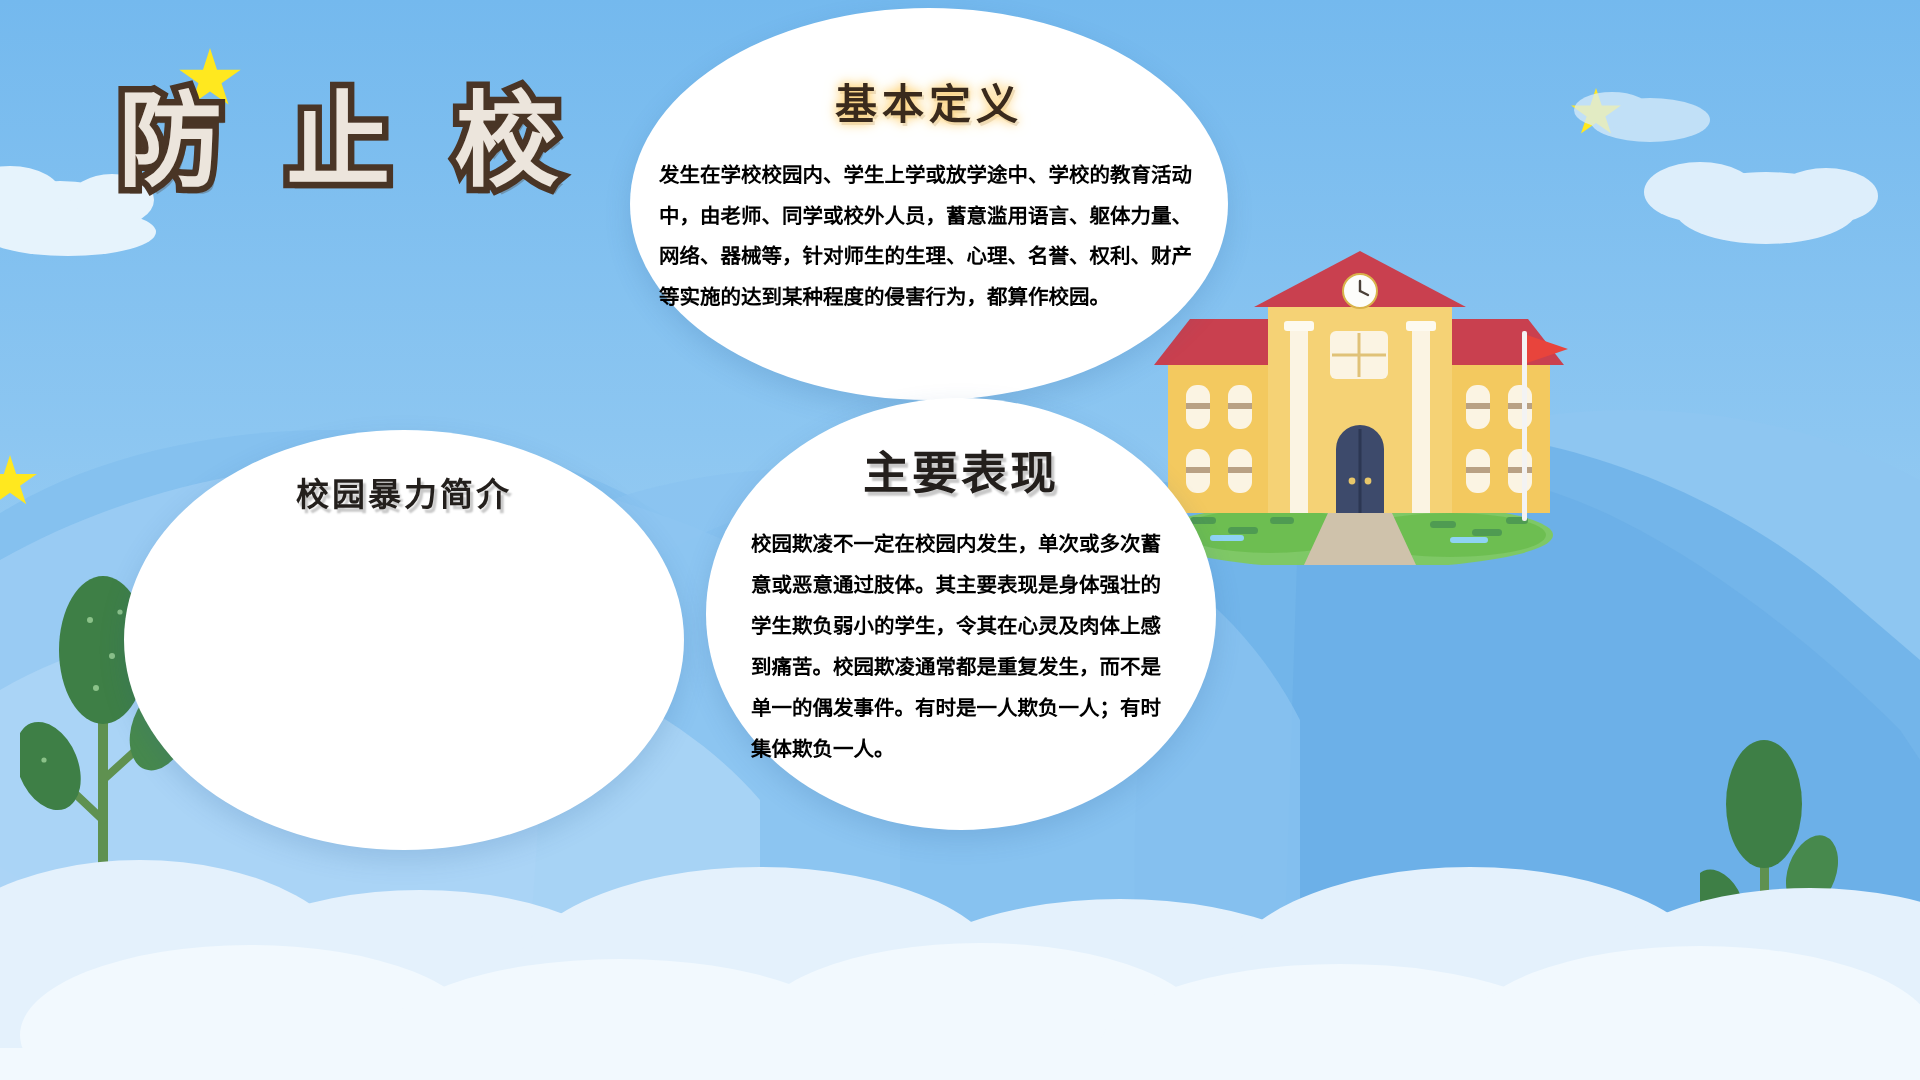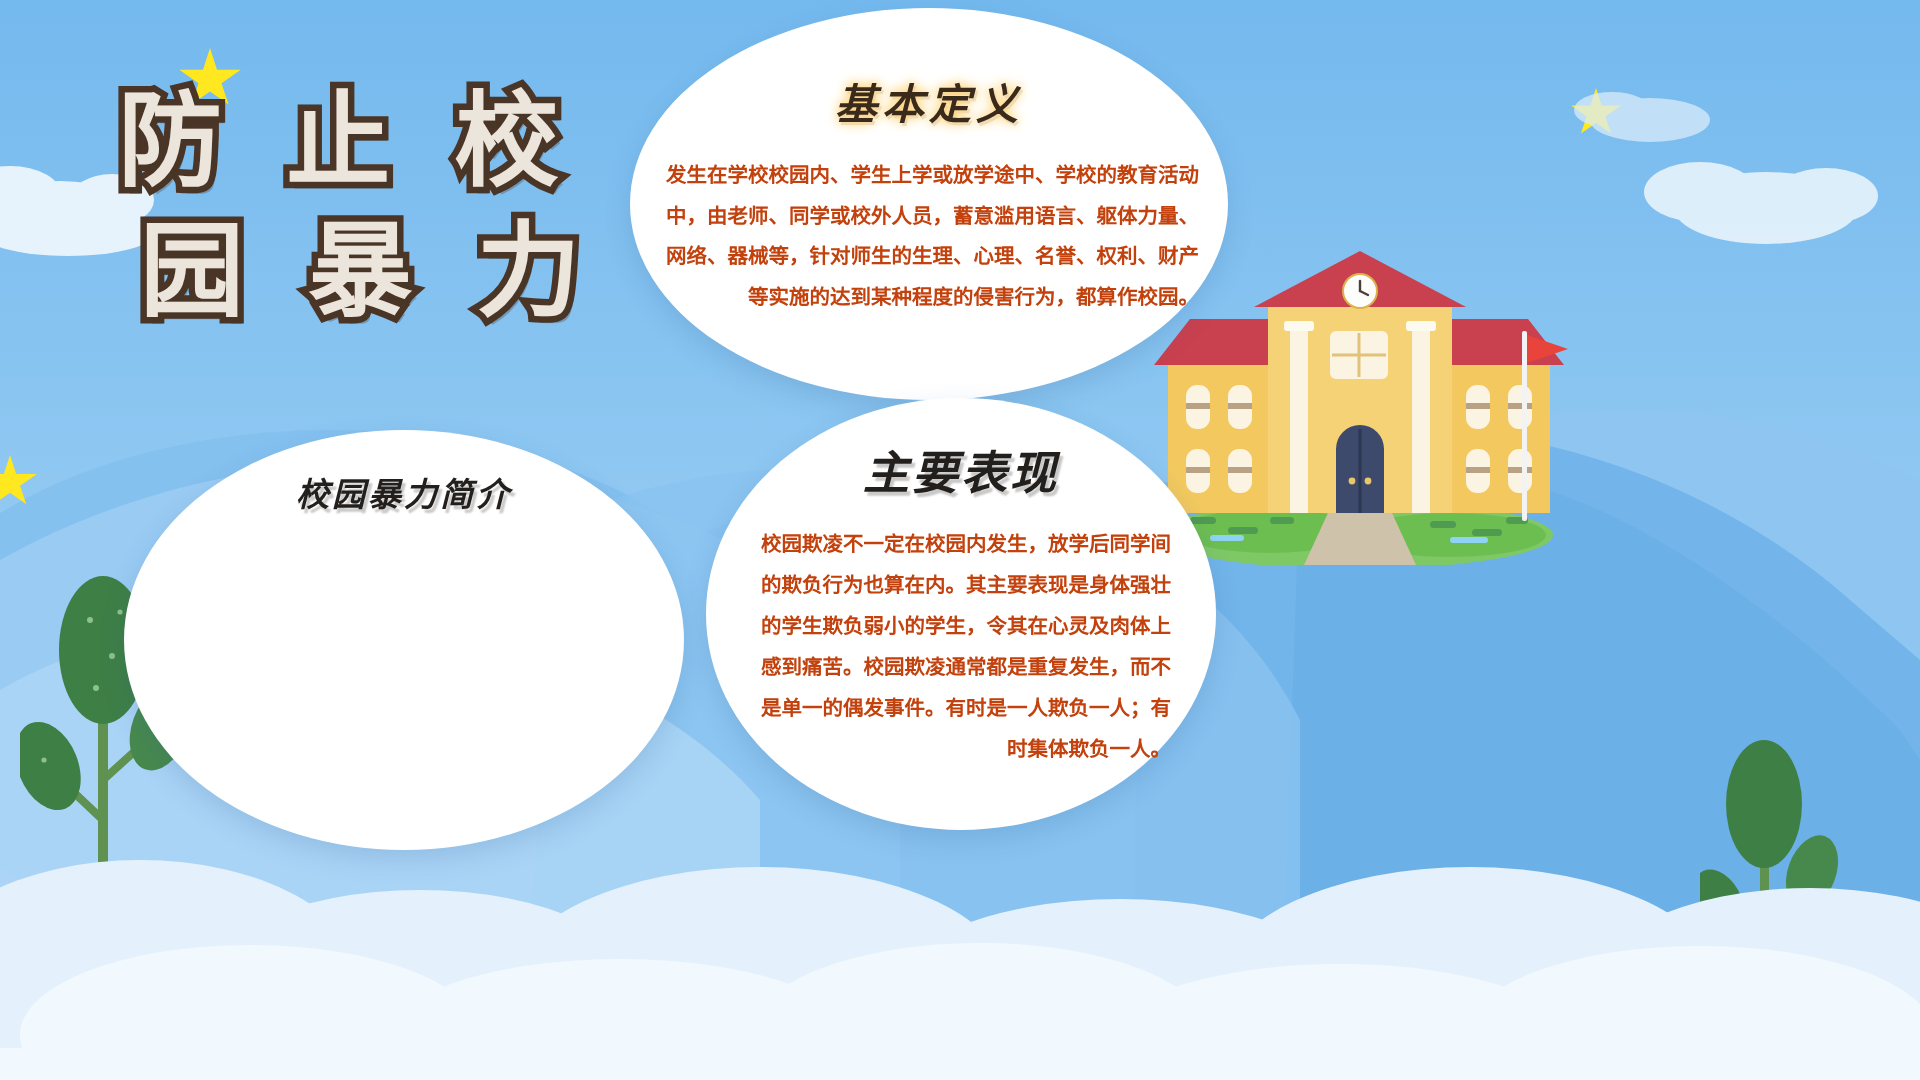--- a/index.html
+++ b/index.html
@@ -86,27 +86,26 @@
     display: flex;
     flex-direction: column;
     align-items: center;
   }
   .card-heading {
     font-family: "DejaVu Sans", "Liberation Sans", sans-serif;
     font-weight: 700;
     color: #231f1c;
     text-align: center;
     white-space: nowrap;
-    font-style: italic;
   }
   .card-body {
     font-family: "DejaVu Sans", "Liberation Sans", sans-serif;
     font-weight: 700;
-    color: #c2410c;
-    text-align: right;
+    color: #000000;
+    text-align: left;
     line-height: 1.95;
   }
 
   
   #card-definition {
     left: 630px;
     top: 8px;
     width: 598px;
     height: 392px;
   }
@@ -346,30 +345,29 @@
     <circle cx="218" cy="246" r="3.4" fill="#e8c76a"></circle>
 
     <path d="M178 278 L242 278 L266 330 L154 330 Z" fill="#cfc2ab"></path>
 
     <rect x="372" y="96" width="5" height="190" rx="2" fill="#f3f3f3"></rect>
     <path d="M377 100 L418 114 L377 128 Z" fill="#e8443c"></path>
   </svg>
 
   <div id="title-block">
     <div class="title-line">防 止 校</div>
-    <div class="title-line line2">园 暴 力</div>
   </div>
 
   <div class="card" id="card-definition">
     <div class="card-heading">基本定义</div>
     <div class="card-body">发生在学校校园内、学生上学或放学途中、学校的教育活动中，由老师、同学或校外人员，蓄意滥用语言、躯体力量、网络、器械等，针对师生的生理、心理、名誉、权利、财产等实施的达到某种程度的侵害行为，都算作校园。</div>
   </div>
 
   <div class="card" id="card-intro">
     <div class="card-heading">校园暴力简介</div>
   </div>
 
   <div class="card" id="card-manifest">
     <div class="card-heading">主要表现</div>
-    <div class="card-body">校园欺凌不一定在校园内发生，放学后同学间的欺负行为也算在内。其主要表现是身体强壮的学生欺负弱小的学生，令其在心灵及肉体上感到痛苦。校园欺凌通常都是重复发生，而不是单一的偶发事件。有时是一人欺负一人；有时集体欺负一人。</div>
+    <div class="card-body">校园欺凌不一定在校园内发生，单次或多次蓄意或恶意通过肢体。其主要表现是身体强壮的学生欺负弱小的学生，令其在心灵及肉体上感到痛苦。校园欺凌通常都是重复发生，而不是单一的偶发事件。有时是一人欺负一人；有时集体欺负一人。</div>
   </div>
 
 </div>
 
 </body></html>

